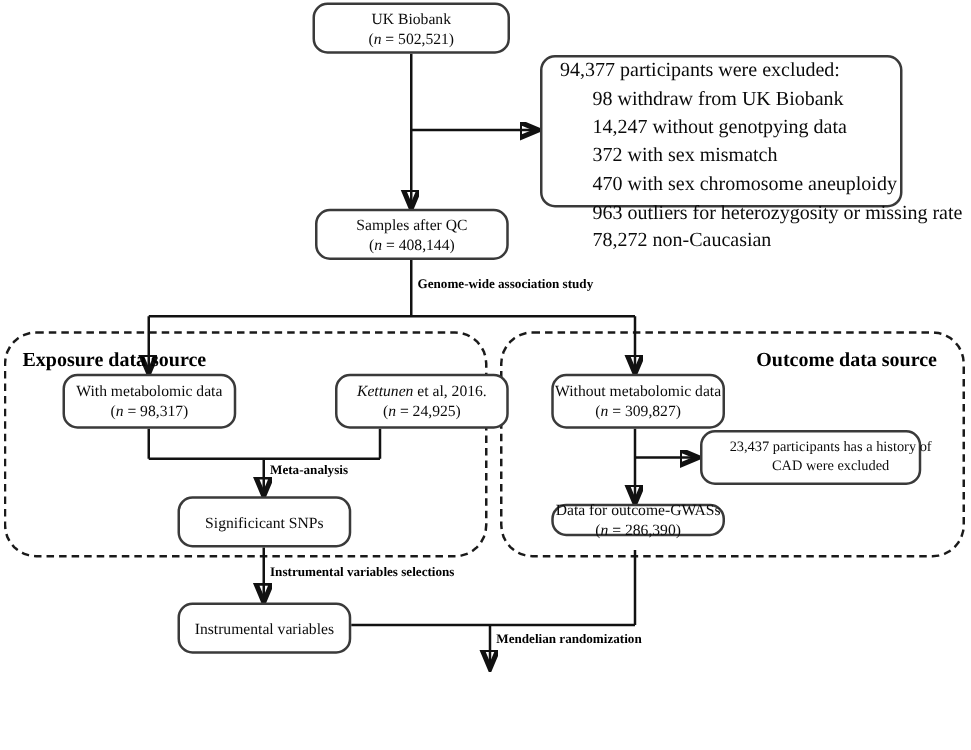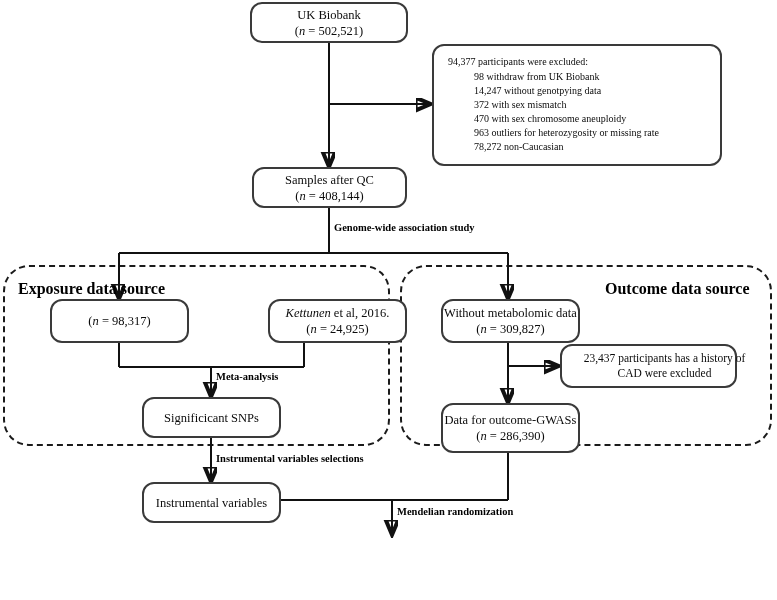--- a/index.html
+++ b/index.html
@@ -127,36 +127,37 @@
   <div class="edge-label" style="left:334px; top:222px;">Genome-wide association study</div>
   <div class="edge-label" style="left:216px; top:371px;">Meta-analysis</div>
   <div class="edge-label" style="left:216px; top:453px;">Instrumental variables selections</div>
   <div class="edge-label" style="left:397px; top:506px;">Mendelian randomization</div>
 
   <div class="node" style="left:250px; top:2px; width:158px; height:41px;">
     <span class="l1">UK Biobank</span>
     <span class="l2"><span>(</span><em class="it">n</em><span> = 502,521)</span></span>
   </div>
 
-  <div class="node left-align" style="left:432px; top:44px; width:290px; height:122px; font-size:10px; line-height:1.42; justify-content:center;">
+  <div class="node left-align" style="left:432px; top:44px; width:290px; height:122px; font-size:16px; line-height:1.42; justify-content:flex-start;">
     <span class="excl-line head">94,377 participants were excluded:</span>
     <span class="excl-line sub">98 withdraw from UK Biobank</span>
     <span class="excl-line sub">14,247 without genotpying data</span>
     <span class="excl-line sub">372 with sex mismatch</span>
     <span class="excl-line sub">470 with sex chromosome aneuploidy</span>
     <span class="excl-line sub">963 outliers for heterozygosity or missing rate</span>
     <span class="excl-line sub">78,272 non-Caucasian</span>
   </div>
 
   <div class="node" style="left:252px; top:167px; width:155px; height:41px;">
     <span class="l1">Samples after QC</span>
     <span class="l2"><span>(</span><em class="it">n</em><span> = 408,144)</span></span>
   </div>
 
   <div class="node" style="left:50px; top:299px; width:139px; height:44px;">
+    <span class="l1">With metabolomic data</span>
     <span class="l2"><span>(</span><em class="it">n</em><span> = 98,317)</span></span>
   </div>
 
   <div class="node" style="left:235px; top:299px; width:139px; height:44px;margin-left:33px;">
     <span class="l1"><em class="it">Kettunen</em><span> et al, 2016.</span></span>
     <span class="l2"><span>(</span><em class="it">n</em><span> = 24,925)</span></span>
   </div>
 
   <div class="node" style="left:142px; top:397px; width:139px; height:41px;">
     <span class="l1">Significicant SNPs</span>
@@ -165,21 +166,21 @@
   <div class="node" style="left:441px; top:299px; width:139px; height:44px;">
     <span class="l1">Without metabolomic data</span>
     <span class="l2"><span>(</span><em class="it">n</em><span> = 309,827)</span></span>
   </div>
 
   <div class="node" style="left:560px; top:344px; width:177px; height:44px; font-size:11.5px;padding-left:32px;">
     <span class="l1">23,437 participants has a history of</span>
     <span class="l2">CAD were excluded</span>
   </div>
 
-  <div class="node" style="left:441px; top:403px; width:139px; height:50px;">
+  <div class="node" style="left:441px; top:403px; width:139px; height:26px;">
     <span class="l1">Data for outcome-GWASs</span>
     <span class="l2"><span>(</span><em class="it">n</em><span> = 286,390)</span></span>
   </div>
 
   <div class="node" style="left:142px; top:482px; width:139px; height:41px;">
     <span class="l1">Instrumental variables</span>
   </div>
 
 
 </div>

